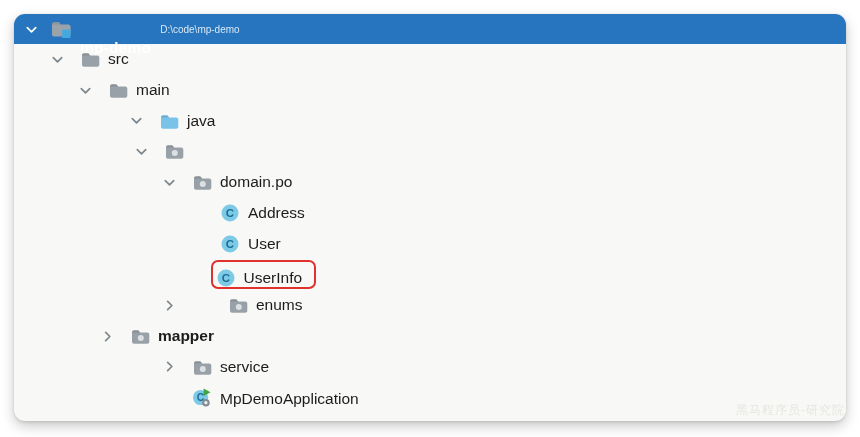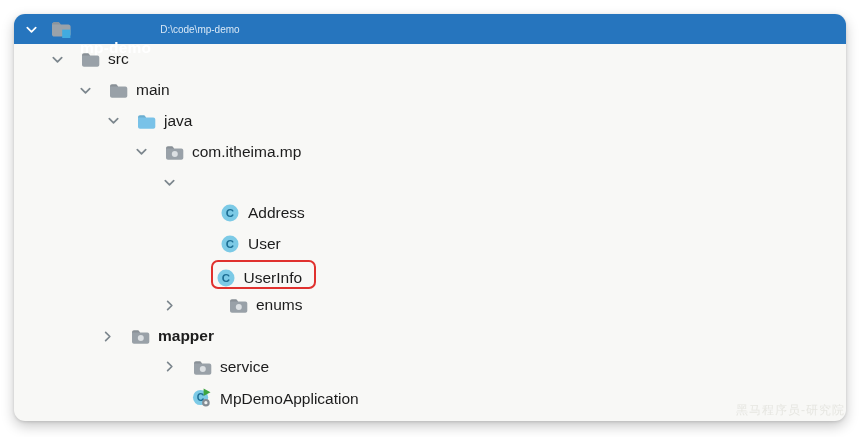--- a/index.html
+++ b/index.html
@@ -101,21 +101,21 @@
     <span class="grp">
       <span class="icon">
               <svg width="19" height="17" viewBox="0 0 19 17">
   <path d="M1 4.3 C1 3.2 1.9 2.3 3 2.3 h4.3 l1.9 2.3 h7.1 c1.1 0 2 .9 2 2 v7.1 c0 1.1 -.9 2 -2 2 H3 c-1.1 0 -2 -.9 -2 -2 z" fill="var(--folder-gray)"></path>
   <path d="M1 4.3 C1 3.2 1.9 2.3 3 2.3 h4.3 l1.9 2.3 H1 z" fill="rgba(0,0,0,0.10)"></path>
               </svg>
             </span>
       <span class="label">main</span>
     </span>
   </div>
-        <div class="row" style="padding-left: 90px;">
+        <div class="row" style="padding-left: 90px; margin-left: 23px;">
     <span class="slot">
             <svg width="15" height="15" viewBox="0 0 16 16">
               <path d="M3.5 6 L8 10.5 L12.5 6" stroke="currentColor" stroke-width="1.8" fill="none" stroke-linecap="round" stroke-linejoin="round"></path>
             </svg>
           </span>
     <span class="grp">
       <span class="icon">
               <svg width="19" height="17" viewBox="0 0 19 17">
   <path d="M1 4.3 C1 3.2 1.9 2.3 3 2.3 h4.3 l1.9 2.3 h7.1 c1.1 0 2 .9 2 2 v7.1 c0 1.1 -.9 2 -2 2 H3 c-1.1 0 -2 -.9 -2 -2 z" fill="var(--folder-blue)"></path>
   <path d="M1 4.3 C1 3.2 1.9 2.3 3 2.3 h4.3 l1.9 2.3 H1 z" fill="rgba(0,0,0,0.10)"></path>
@@ -131,29 +131,38 @@
             </svg>
           </span>
     <span class="grp">
       <span class="icon">
               <svg width="19" height="17" viewBox="0 0 19 17">
   <path d="M1 4.3 C1 3.2 1.9 2.3 3 2.3 h4.3 l1.9 2.3 h7.1 c1.1 0 2 .9 2 2 v7.1 c0 1.1 -.9 2 -2 2 H3 c-1.1 0 -2 -.9 -2 -2 z" fill="var(--folder-gray)"></path>
   <path d="M1 4.3 C1 3.2 1.9 2.3 3 2.3 h4.3 l1.9 2.3 H1 z" fill="rgba(0,0,0,0.10)"></path>
                 <circle cx="9.8" cy="10" r="3" fill="#DCE0E3"></circle>
               </svg>
             </span>
-      <span class="label">com.itheima.mp</span>
     </span>
   </div>
         <div class="row" style="padding-left: 146px;">
     <span class="slot">
             <svg width="15" height="15" viewBox="0 0 16 16">
               <path d="M3.5 6 L8 10.5 L12.5 6" stroke="currentColor" stroke-width="1.8" fill="none" stroke-linecap="round" stroke-linejoin="round"></path>
             </svg>
           </span>
+    <span class="grp">
+      <span class="icon">
+              <svg width="19" height="17" viewBox="0 0 19 17">
+  <path d="M1 4.3 C1 3.2 1.9 2.3 3 2.3 h4.3 l1.9 2.3 h7.1 c1.1 0 2 .9 2 2 v7.1 c0 1.1 -.9 2 -2 2 H3 c-1.1 0 -2 -.9 -2 -2 z" fill="var(--folder-gray)"></path>
+  <path d="M1 4.3 C1 3.2 1.9 2.3 3 2.3 h4.3 l1.9 2.3 H1 z" fill="rgba(0,0,0,0.10)"></path>
+                <circle cx="9.8" cy="10" r="3" fill="#DCE0E3"></circle>
+              </svg>
+            </span>
+      <span class="label">domain.po</span>
+    </span>
   </div>
         <div class="row" style="padding-left: 174px;">
     <span class="slot"></span>
     <span class="grp">
       <span class="icon">
               <svg width="18" height="18" viewBox="0 0 18 18">
       <circle cx="9" cy="9" r="8.5" fill="var(--class-bg)"></circle>
       <text x="9" y="13.1" text-anchor="middle" font-size="11.5" font-weight="bold" fill="var(--class-letter)" font-family="Liberation Sans, sans-serif">C</text>
               </svg>
             </span>

